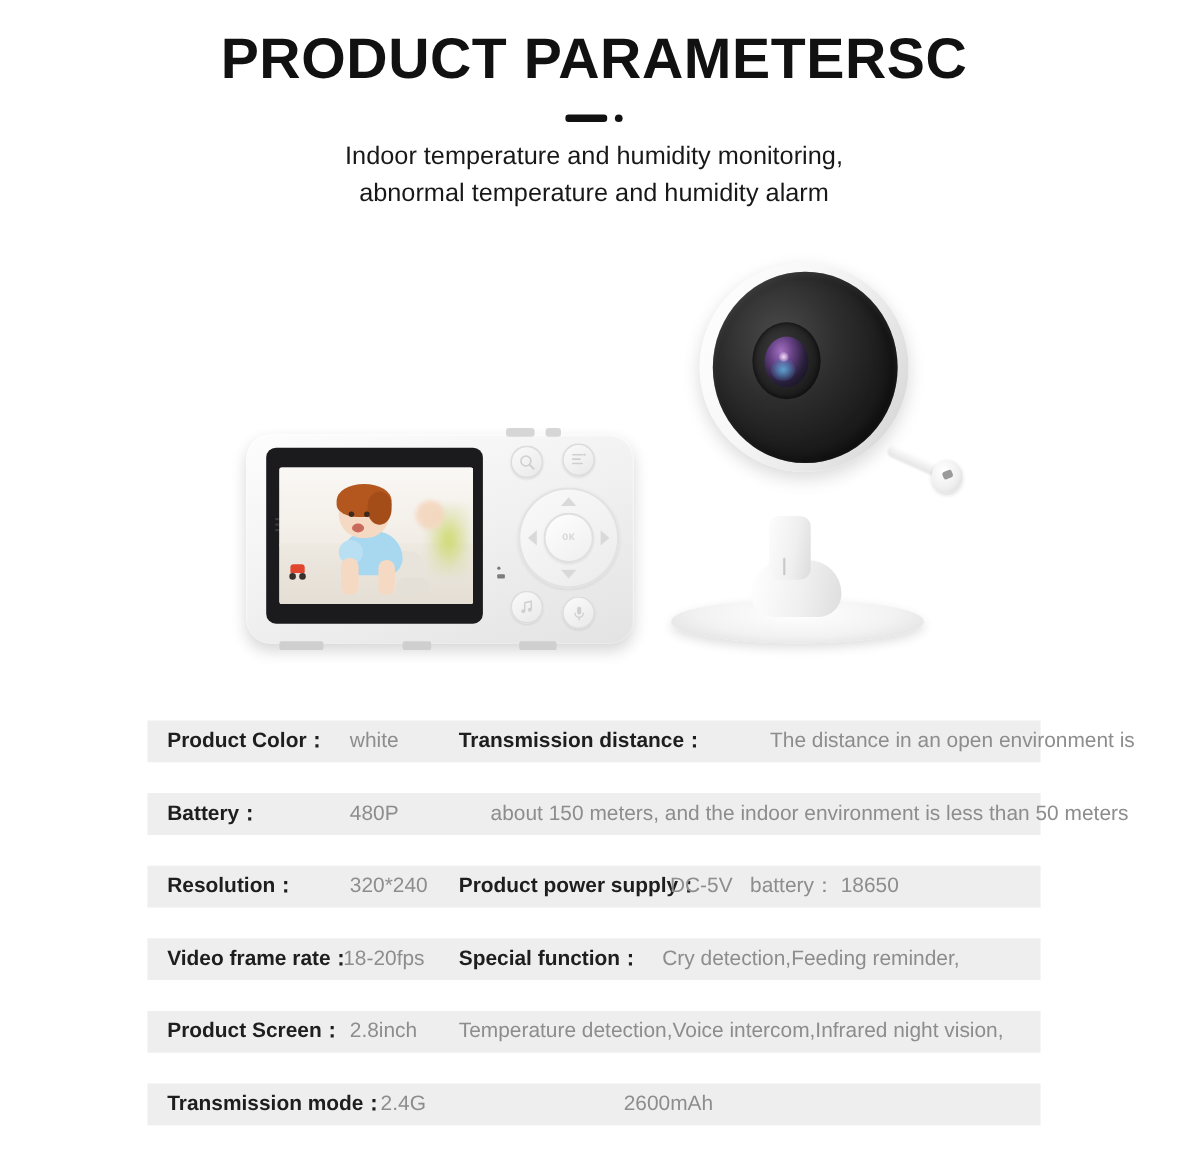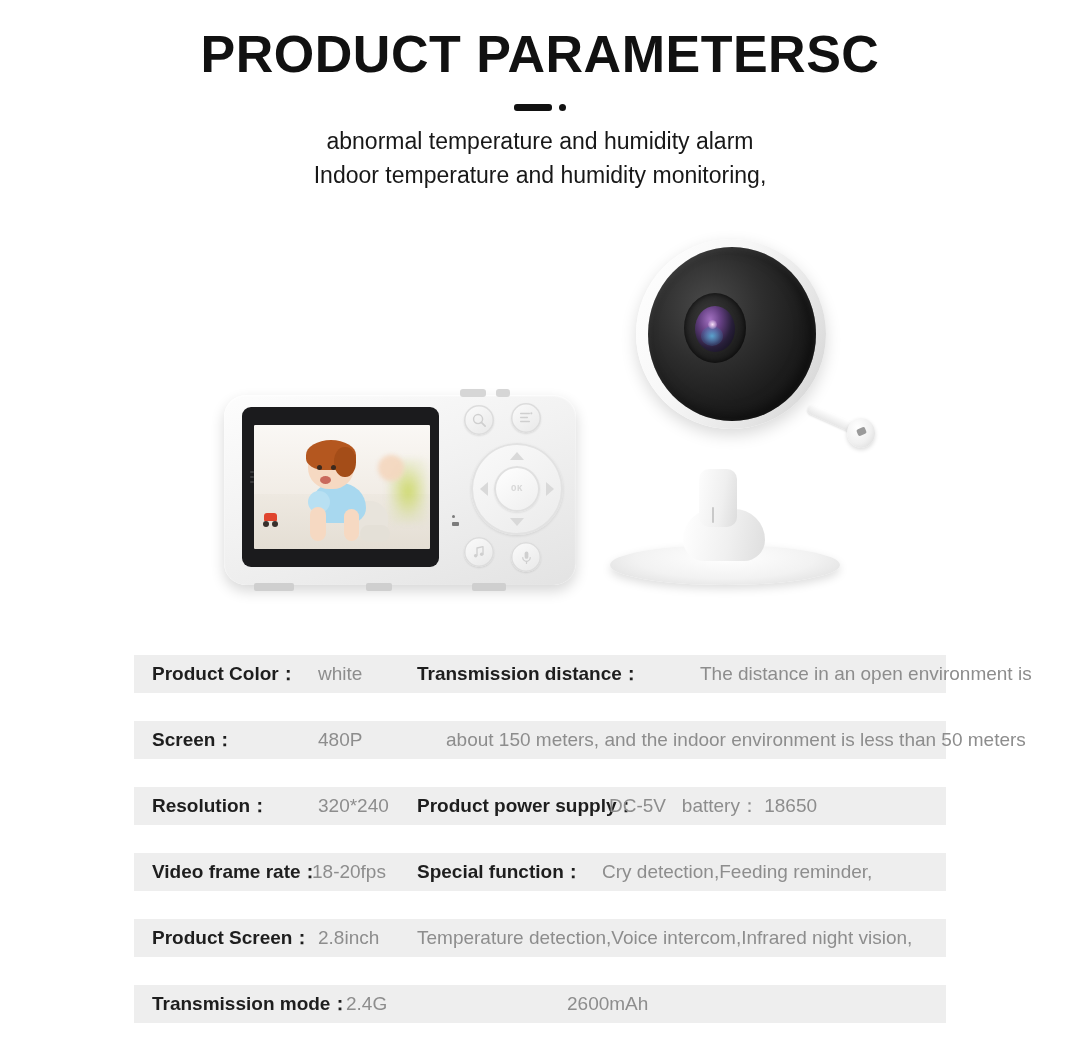--- a/index.html
+++ b/index.html
@@ -427,22 +427,22 @@
 <body>
 
 <div class="page-title">PRODUCT PARAMETERSC</div>
 
 <div class="divider">
   <span class="bar"></span>
   <span class="dot"></span>
 </div>
 
 <div class="subtitle">
+  <div>Indoor temperature and humidity monitoring,</div>
   <div>abnormal temperature and humidity alarm</div>
-  <div>Indoor temperature and humidity monitoring,</div>
 </div>
 
 <div class="photo-stage">
 
   <div class="monitor">
     <div class="monitor-body"></div>
 
     <div class="monitor-top-nub n1"></div>
     <div class="monitor-top-nub n2"></div>
 
@@ -556,21 +556,21 @@
 <div class="spec-table">
 
   <div class="spec-row">
     <span class="cell label c-l1">Product Color：</span>
     <span class="cell value c-v1">white</span>
     <span class="cell label c-l2">Transmission distance：</span>
     <span class="cell value" style="left:566px;">The distance in an open environment is</span>
   </div>
 
   <div class="spec-row">
-    <span class="cell label c-l1">Screen：</span>
+    <span class="cell label c-l1">Battery：</span>
     <span class="cell value c-v1">480P</span>
     <span class="cell value pos-cont">about 150 meters, and the indoor environment is less than 50 meters</span>
   </div>
 
   <div class="spec-row">
     <span class="cell label c-l1">Resolution：</span>
     <span class="cell value c-v1">320*240</span>
     <span class="cell label c-l2">Product power supply：</span>
     <span class="cell value" style="left:475px;">DC-5V&nbsp;&nbsp; battery： 18650</span>
   </div>

